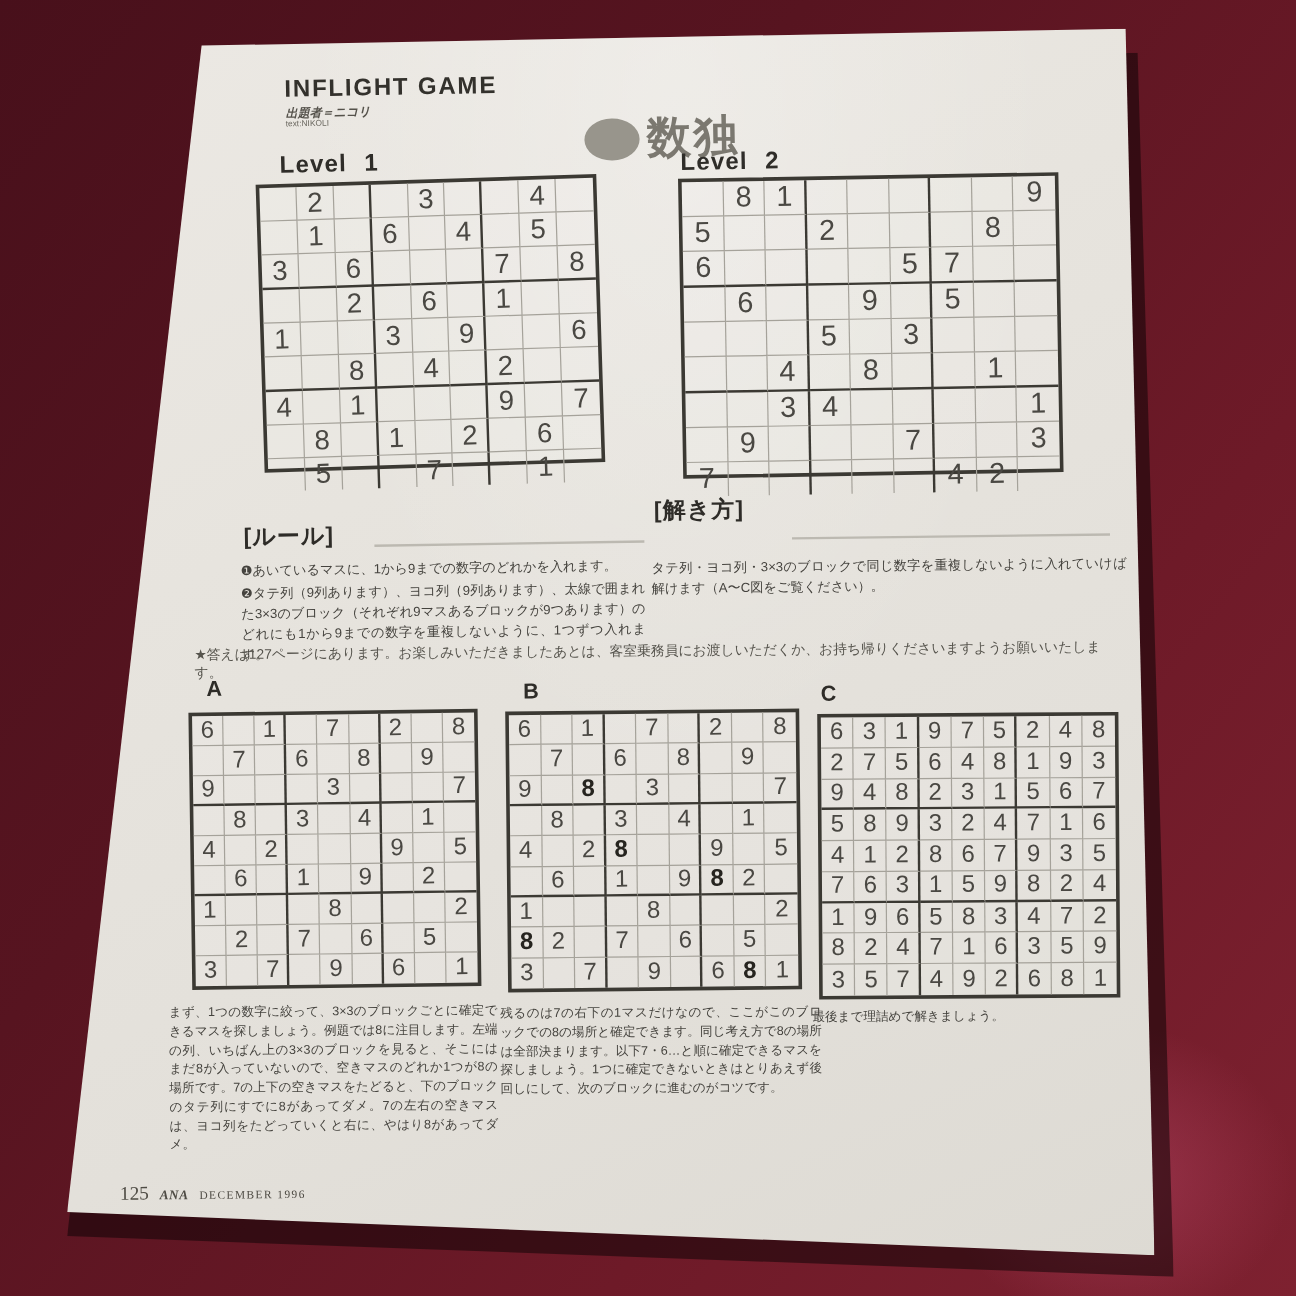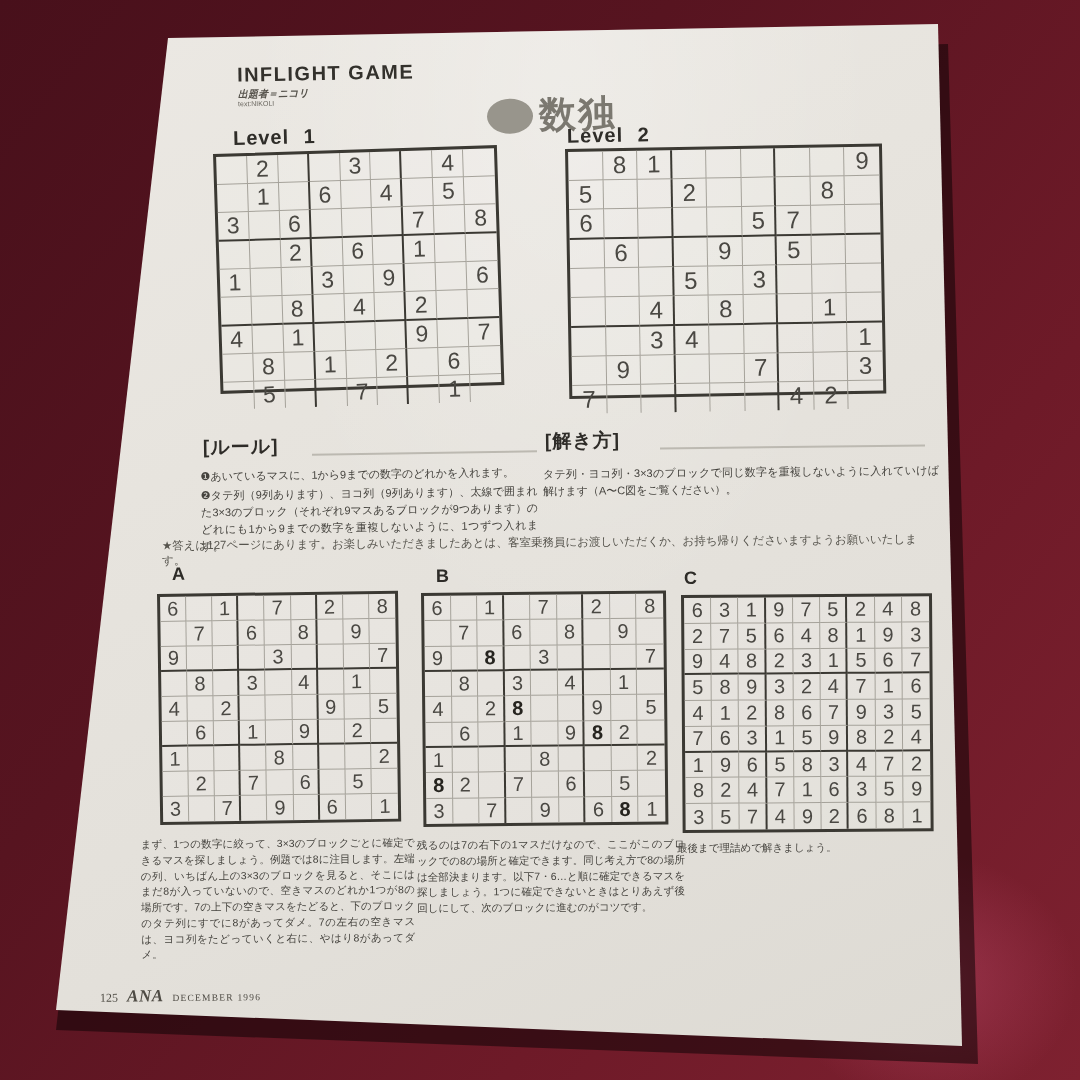--- a/index.html
+++ b/index.html
@@ -65,21 +65,21 @@
   .sgrid .cell.bold{font-weight:bold;color:#26241f;}
   .grid-l1{left:213px;top:154px;width:284px;height:240px;grid-template:repeat(9,1fr)/repeat(9,1fr);font-size:23px;transform:rotate(-1.8deg);transform-origin:top left;}
   .grid-l2{left:565px;top:149px;width:317px;height:250px;grid-template:repeat(9,1fr)/repeat(9,1fr);font-size:24px;transform:rotate(-1deg);transform-origin:top left;}
   .grid-a{left:157px;top:594px;width:241px;height:231px;grid-template:repeat(9,1fr)/repeat(9,1fr);font-size:20px;transform:rotate(-0.8deg);transform-origin:top left;}
   .grid-b{left:421px;top:593px;width:245px;height:234px;grid-template:repeat(9,1fr)/repeat(9,1fr);font-size:20px;transform:rotate(-0.6deg);transform-origin:top left;}
   .grid-c{left:681px;top:595px;width:251px;height:238px;grid-template:repeat(9,1fr)/repeat(9,1fr);font-size:20px;transform:rotate(-0.4deg);transform-origin:top left;}
 
   
   .sec-heading{font-size:19px;font-weight:bold;color:#2e2c28;letter-spacing:1px;}
   .rules-h{left:203px;top:434px;transform:rotate(-0.9deg);}
-  .howto-h{left:545px;top:428px;transform:rotate(-0.7deg);text-align:center;}
+  .howto-h{left:545px;top:412px;transform:rotate(-0.7deg);text-align:center;}
   .rule-line{height:2px;background:#bcb9b1;}
   .rline1{left:312px;top:452px;width:225px;transform:rotate(-0.9deg);}
   .rline2{left:660px;top:446px;width:265px;transform:rotate(-0.7deg);}
   .body-text{font-size:11px;line-height:1.55;color:#45433e;text-align:justify;}
   .rules-t{left:201px;top:466px;width:337px;transform:rotate(-0.8deg);}
   .howto-t{left:543px;top:464px;width:396px;transform:rotate(-0.6deg);}
   .rules-t p,.howto-t p{margin:0 0 2px 0;}
   .notice{left:162px;top:535px;width:775px;font-size:11.5px;color:#56544d;transform:rotate(-0.5deg);}
 
   
@@ -87,22 +87,22 @@
   .exa{left:172px;top:564px;transform:rotate(-0.8deg);}
   .exb{left:436px;top:566px;transform:rotate(-0.6deg);}
   .exc{left:684px;top:568px;transform:rotate(-0.4deg);}
   .caption{font-size:10.5px;line-height:1.5;color:#45433e;text-align:justify;}
   .cap-a{left:141px;top:836px;width:274px;transform:rotate(-0.4deg);}
   .cap-b{left:417px;top:837px;width:268px;transform:rotate(-0.3deg);}
   .cap-c{left:677px;top:840px;width:264px;transform:rotate(-0.3deg);}
 
   
   .footer{left:100px;top:986px;display:flex;align-items:baseline;gap:9px;color:#4e4b44;transform:rotate(-0.6deg);font-family:"Liberation Serif","DejaVu Serif",serif;}
-  .f-page{font-size:12px;}
-  .f-mag{font-size:17px;font-weight:bold;font-style:italic;letter-spacing:0.5px;}
+  .f-page{font-size:16px;}
+  .f-mag{font-size:11px;font-weight:bold;font-style:italic;letter-spacing:0.5px;}
   .f-issue{font-size:9.5px;letter-spacing:1.2px;}
 </style>
 </head>
 <body>
 
 <div class="bg-glow"></div>
 <div class="paper-shadow"></div>
 
 <div class="paper">
   <div class="paper-shading"></div>

